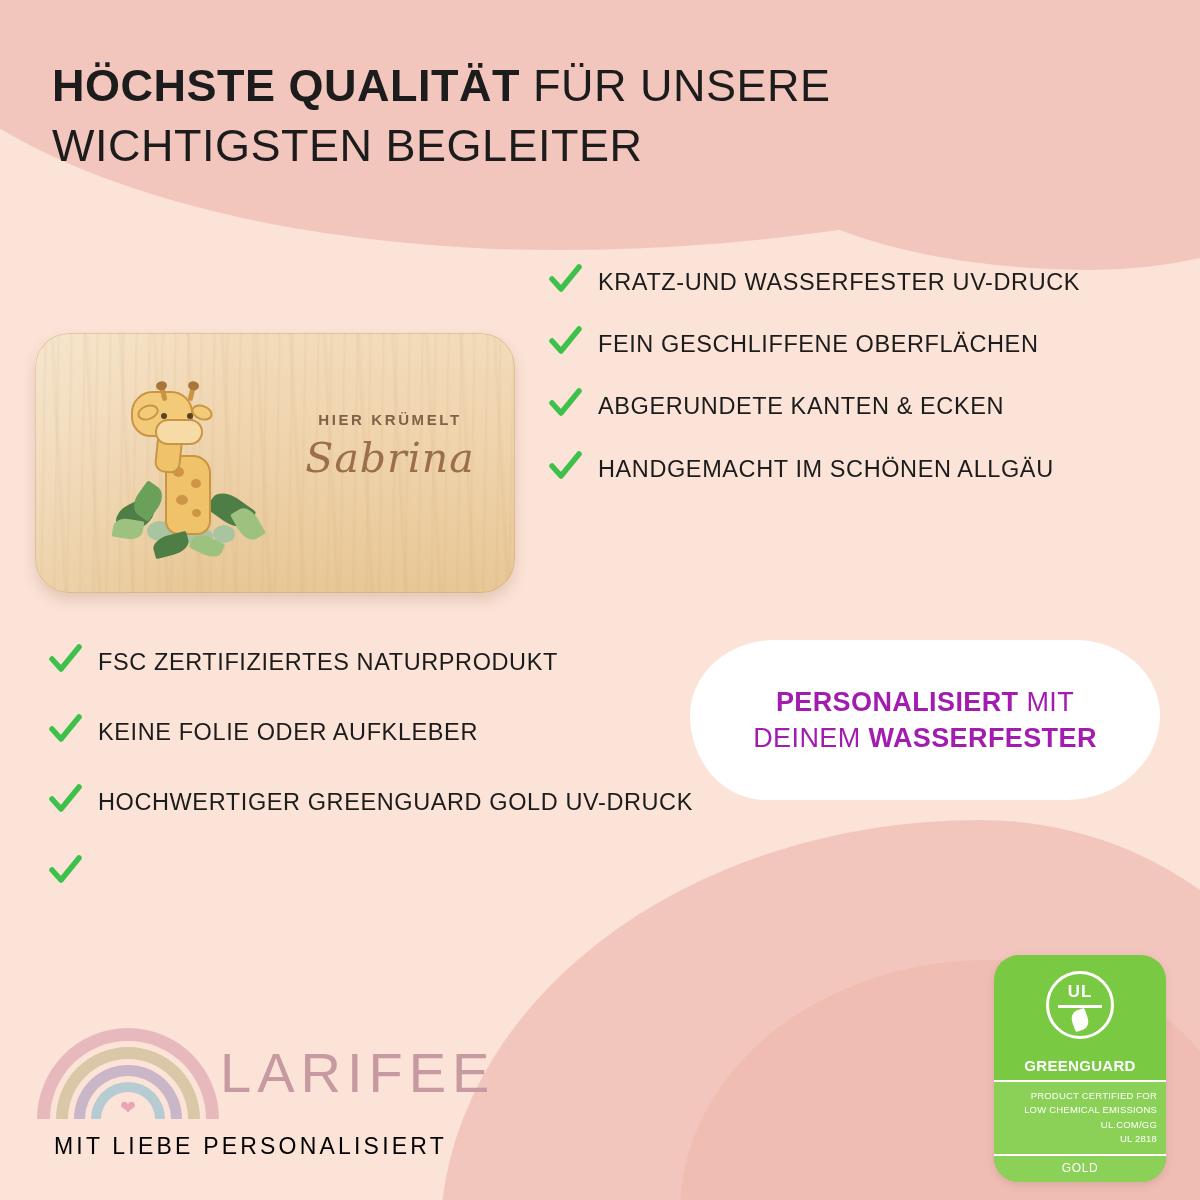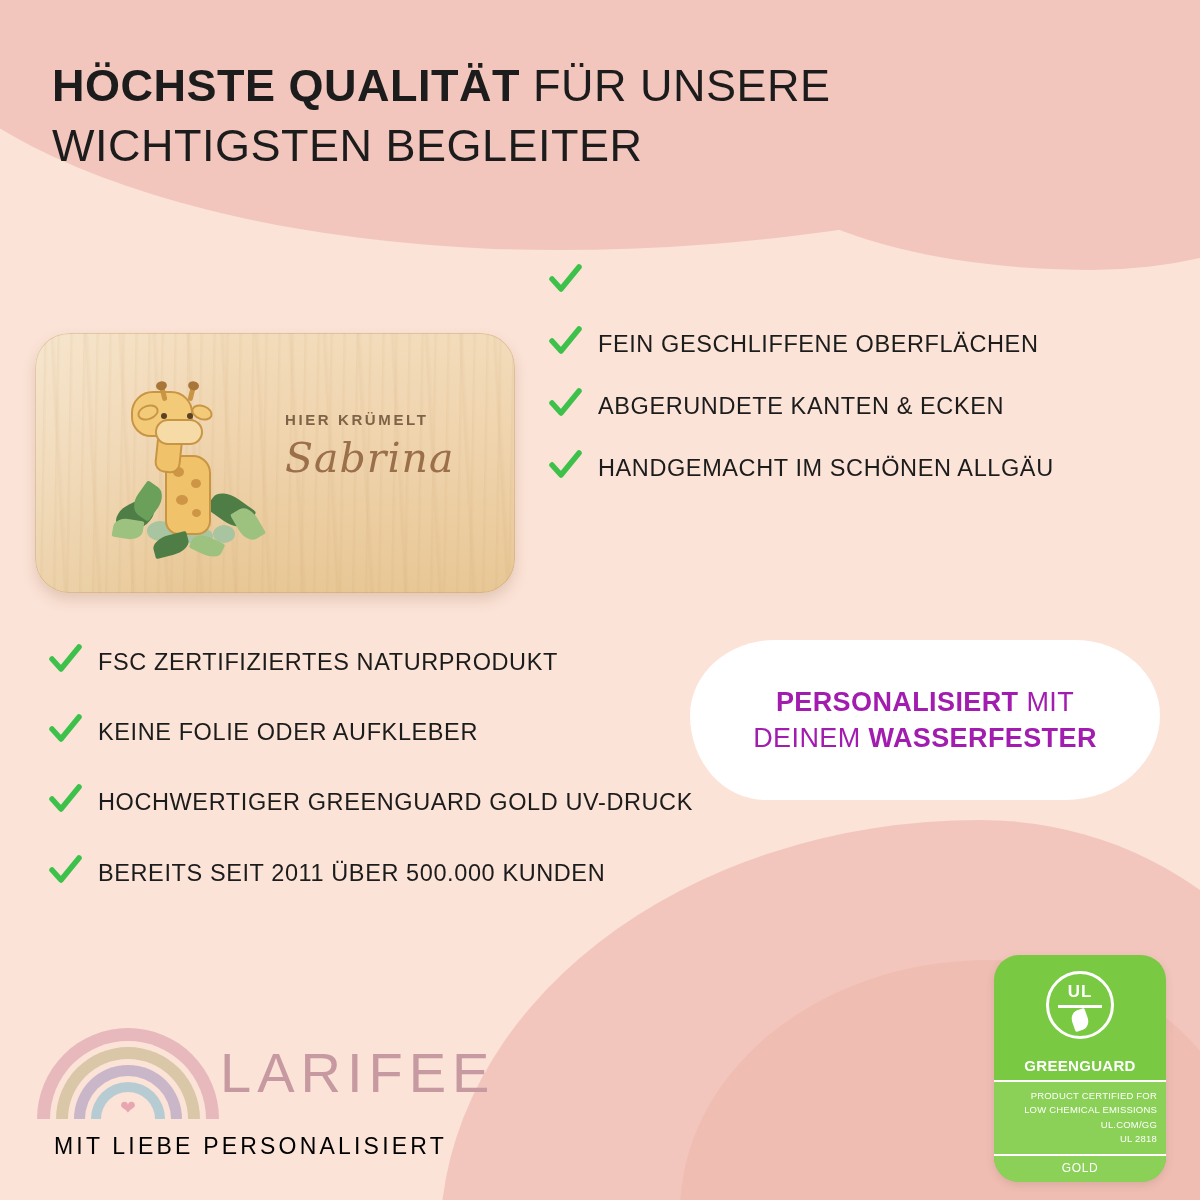--- a/index.html
+++ b/index.html
@@ -100,20 +100,21 @@
         rgba(180,135,85,0.00) 0px,
         rgba(180,135,85,0.00) 28px,
         rgba(180,135,85,0.22) 30px,
         rgba(180,135,85,0.00) 34px);
   }
   .board-text {
     position: absolute;
     left: 250px;
     top: 78px;
     width: 210px;
+    text-align: center;
     color: #8a6a46;
   }
   .board-text .small {
     font-size: 15px;
     letter-spacing: 2.6px;
     font-weight: 600;
     color: #7e6346;
   }
   .board-text .name {
     margin-top: 6px;
@@ -379,20 +380,21 @@
 </div>
 
 <div class="list-right">
 
   <div class="check-item">
     <span class="check-icon">
       <svg viewBox="0 0 34 34" width="34" height="34" aria-hidden="true">
         <path d="M4 17 L13 27 L31 5" fill="none" stroke="#3dc14a" stroke-width="5.5" stroke-linecap="round" stroke-linejoin="round"></path>
       </svg>
     </span>
+    <span class="check-label">KRATZ-UND WASSERFESTER UV-DRUCK</span>
   </div>
 
   <div class="check-item">
     <span class="check-icon">
       <svg viewBox="0 0 34 34" width="34" height="34" aria-hidden="true">
         <path d="M4 17 L13 27 L31 5" fill="none" stroke="#3dc14a" stroke-width="5.5" stroke-linecap="round" stroke-linejoin="round"></path>
       </svg>
     </span>
     <span class="check-label">FEIN GESCHLIFFENE OBERFLÄCHEN</span>
   </div>
@@ -444,21 +446,20 @@
     </span>
     <span class="check-label">HOCHWERTIGER GREENGUARD GOLD UV-DRUCK</span>
   </div>
 
   <div class="check-item">
     <span class="check-icon">
       <svg viewBox="0 0 34 34" width="34" height="34" aria-hidden="true">
         <path d="M4 17 L13 27 L31 5" fill="none" stroke="#3dc14a" stroke-width="5.5" stroke-linecap="round" stroke-linejoin="round"></path>
       </svg>
     </span>
-    <span class="check-label">BEREITS SEIT 2011 ÜBER 500.000 KUNDEN</span>
   </div>
 </div>
 
 <div class="bubble">
   <div class="bubble-text">
     <b>PERSONALISIERT</b><span> MIT</span><br>
     <span>DEINEM </span><b>WASSERFESTER</b>
   </div>
 </div>
 

